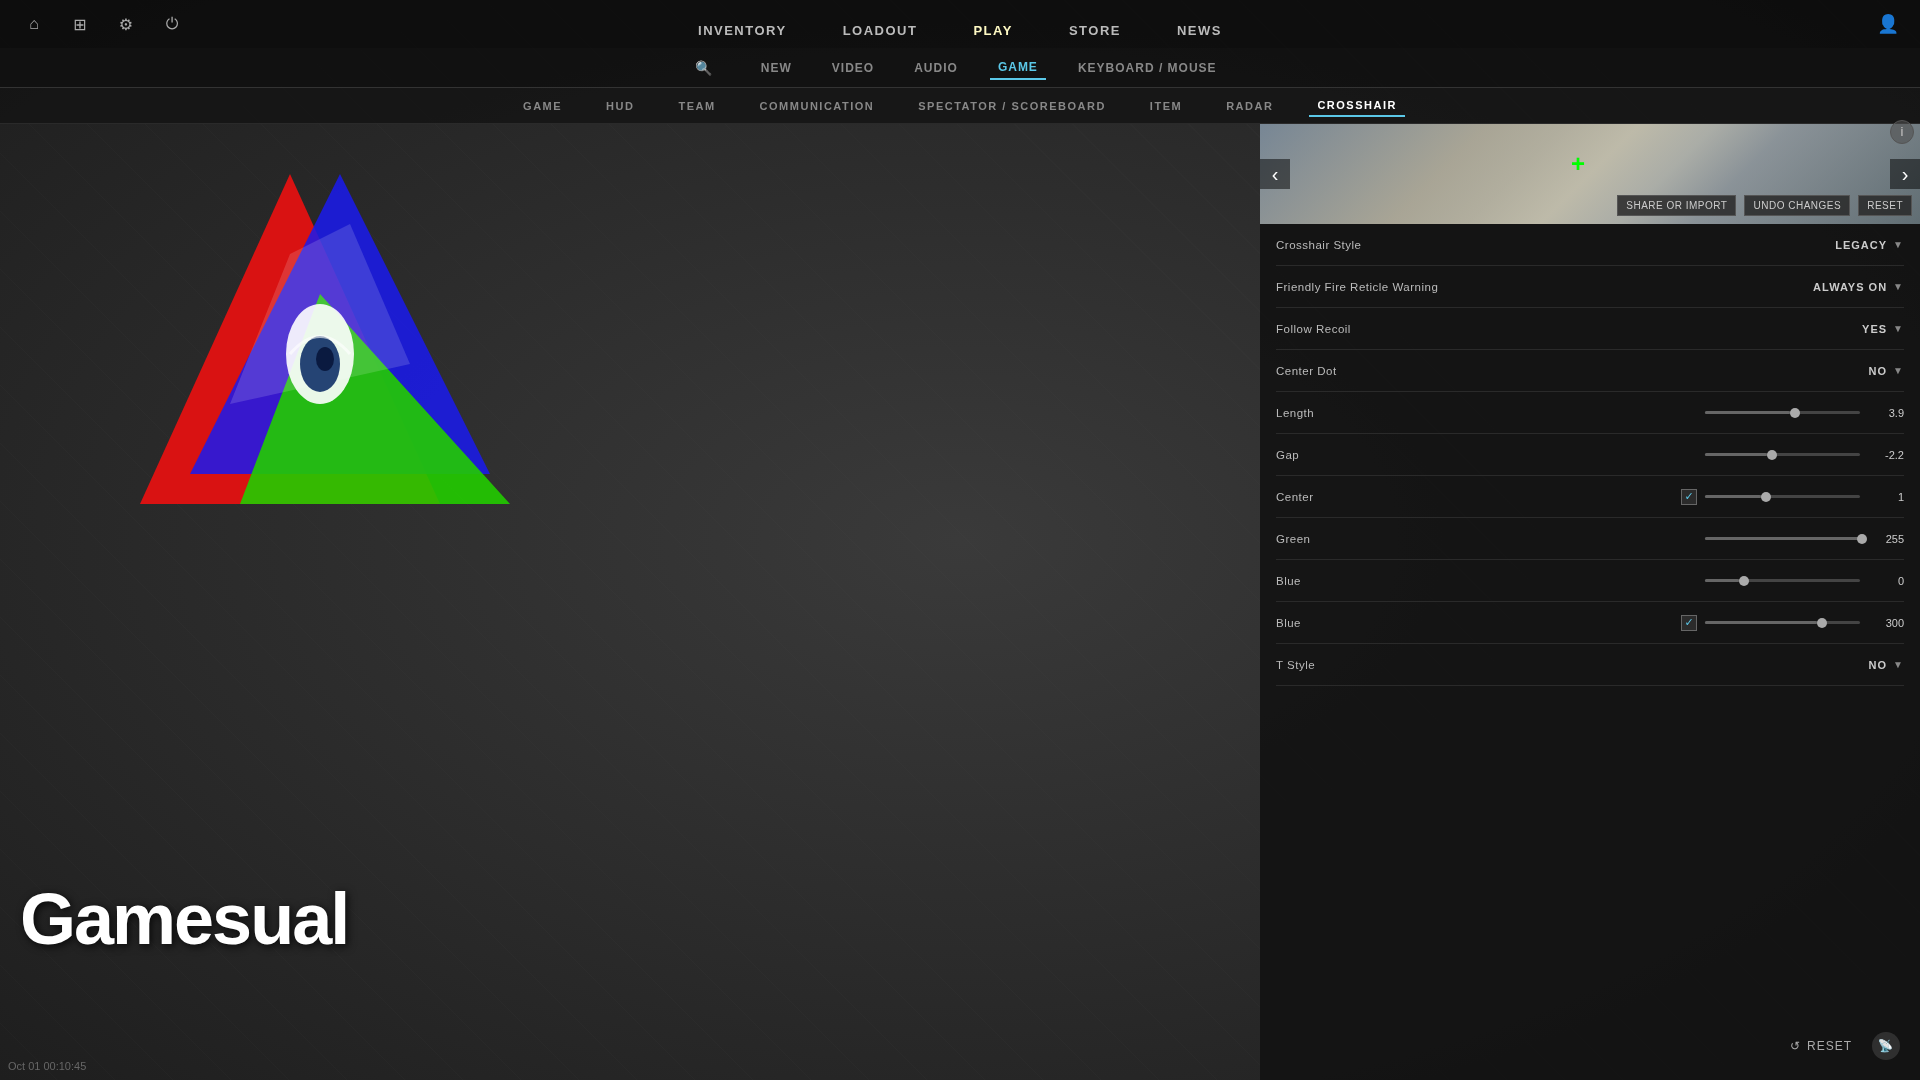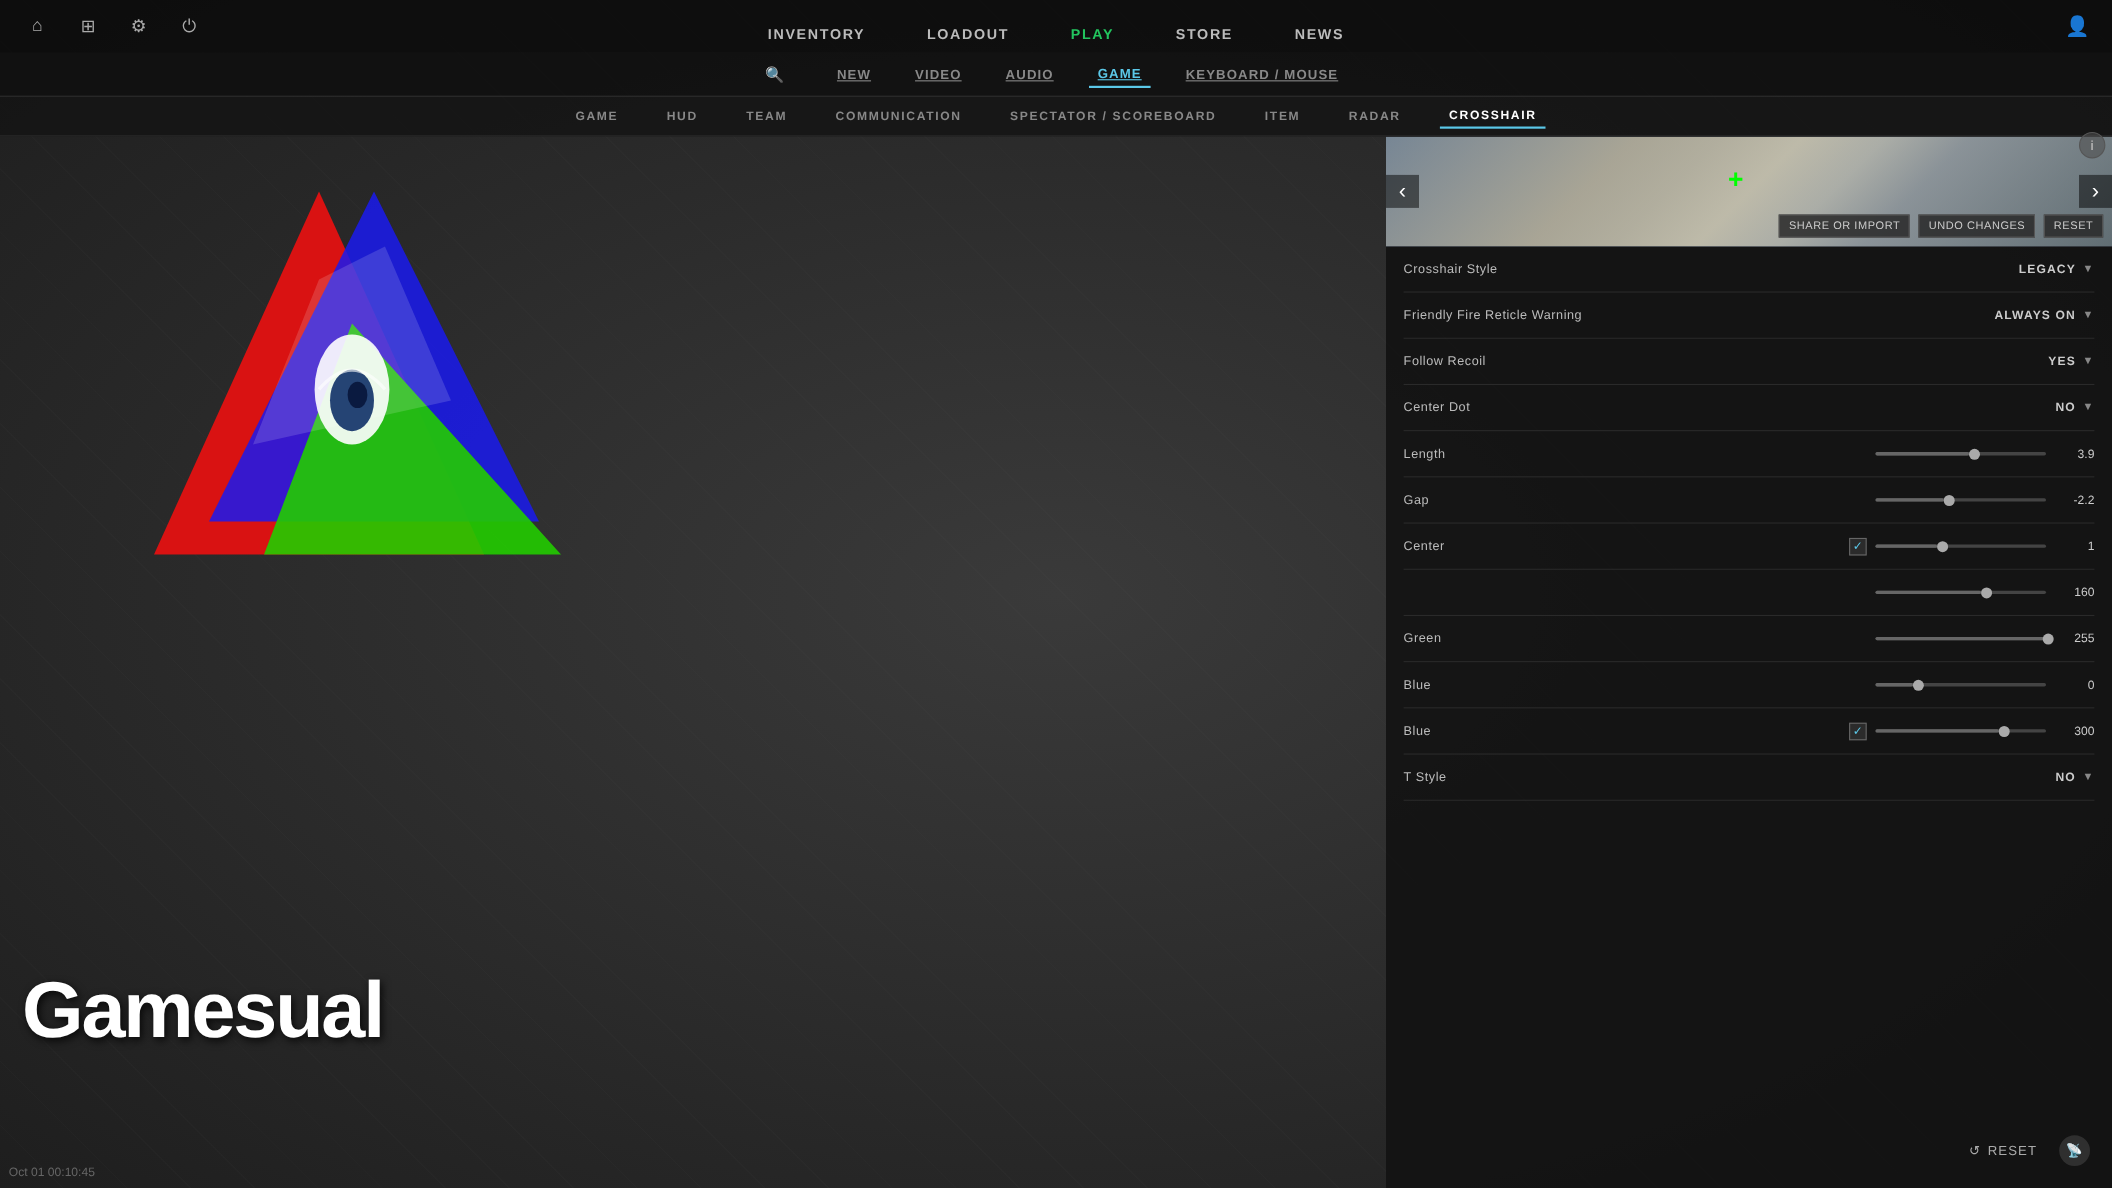--- a/index.html
+++ b/index.html
@@ -68,21 +68,21 @@
     }
     .top-nav-item {
       font-size: 13px;
       font-weight: 600;
       letter-spacing: 1.5px;
       color: #bbb;
       cursor: pointer;
       text-transform: uppercase;
       padding: 4px 8px;
     }
-    .top-nav-item.active { color: #22c55e; }
+    .top-nav-item.active { color: #fef9c3; }
     .top-nav-right {
       display: flex;
       align-items: center;
     }
     .top-nav-right .user-icon {
       font-size: 18px;
       color: #aaa;
       cursor: pointer;
     }
 
@@ -99,21 +99,20 @@
       border-bottom: 1px solid #333;
     }
     .secondary-nav-item {
       font-size: 12px;
       font-weight: 600;
       letter-spacing: 1px;
       color: #888;
       cursor: pointer;
       text-transform: uppercase;
       padding: 4px 8px;
-      text-decoration: underline;
     }
     .secondary-nav-item.active {
       color: #5bc8e8;
       border-bottom: 2px solid #5bc8e8;
     }
     .search-icon-nav {
       color: #888;
       cursor: pointer;
       font-size: 14px;
       margin-right: 16px;
@@ -526,30 +525,20 @@
         <div class="setting-control slider-container">
           <div class="checkbox-control checked"></div>
           <div class="slider-track">
             <div class="slider-fill" style="width:36%"></div>
             <div class="slider-thumb" style="left:36%"></div>
           </div>
           <span class="slider-value">1</span>
         </div>
       </div>
 
-      <div class="setting-row">
-        <span class="setting-label"></span>
-        <div class="setting-control slider-container">
-          <div class="slider-track">
-            <div class="slider-fill" style="width:62%"></div>
-            <div class="slider-thumb" style="left:62%"></div>
-          </div>
-          <span class="slider-value">160</span>
-        </div>
-      </div>
 
       <div class="setting-row">
         <span class="setting-label">Green</span>
         <div class="setting-control slider-container">
           <div class="slider-track">
             <div class="slider-fill" style="width:100%"></div>
             <div class="slider-thumb" style="left:98%"></div>
           </div>
           <span class="slider-value">255</span>
         </div>

